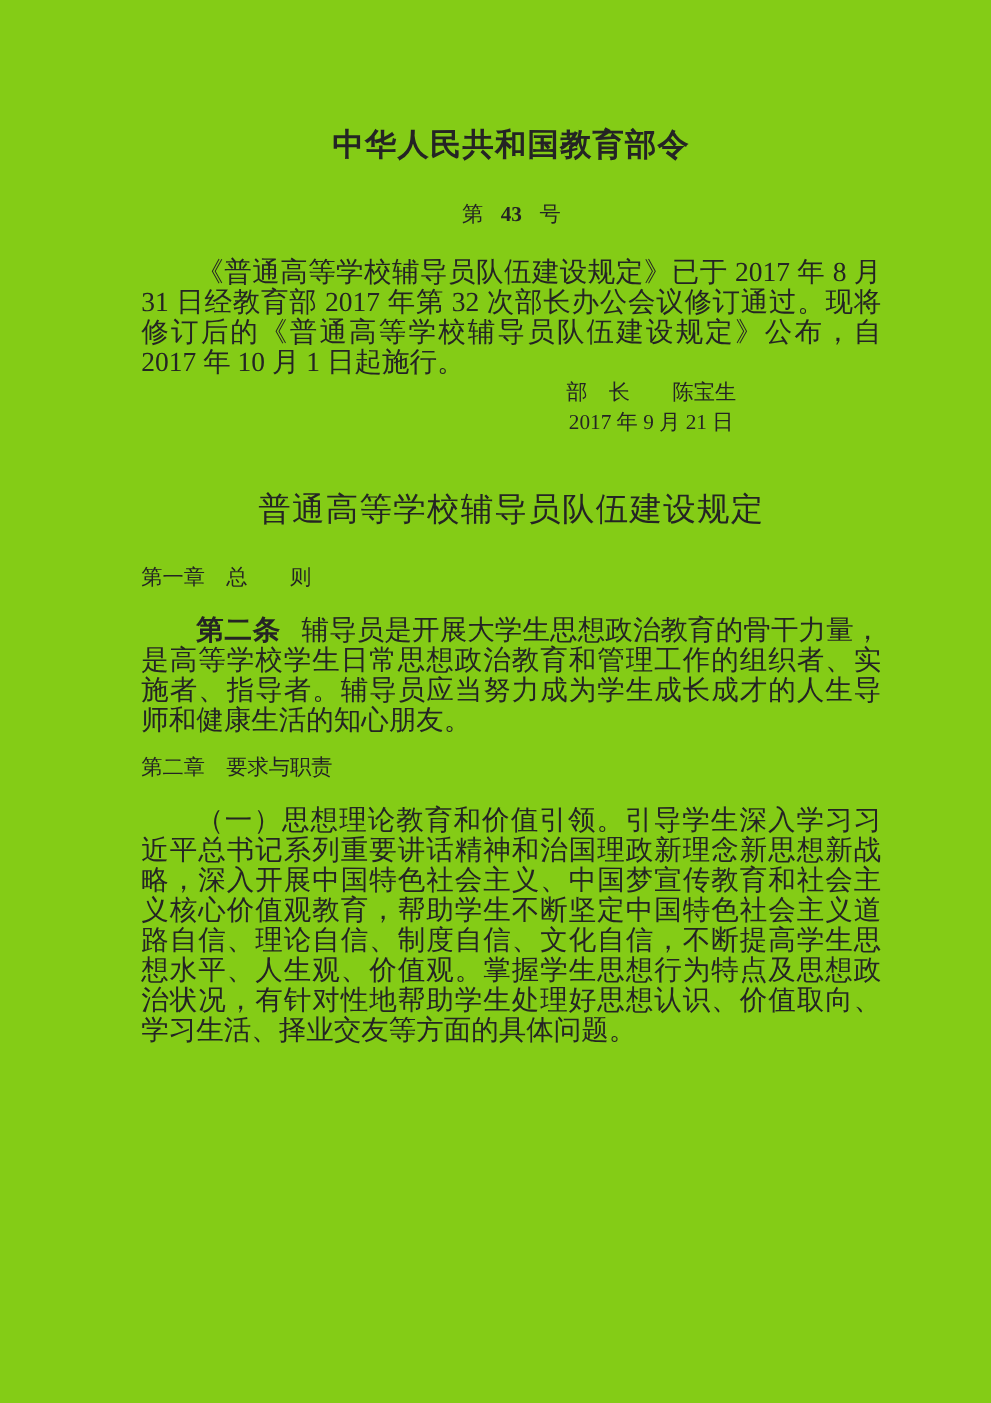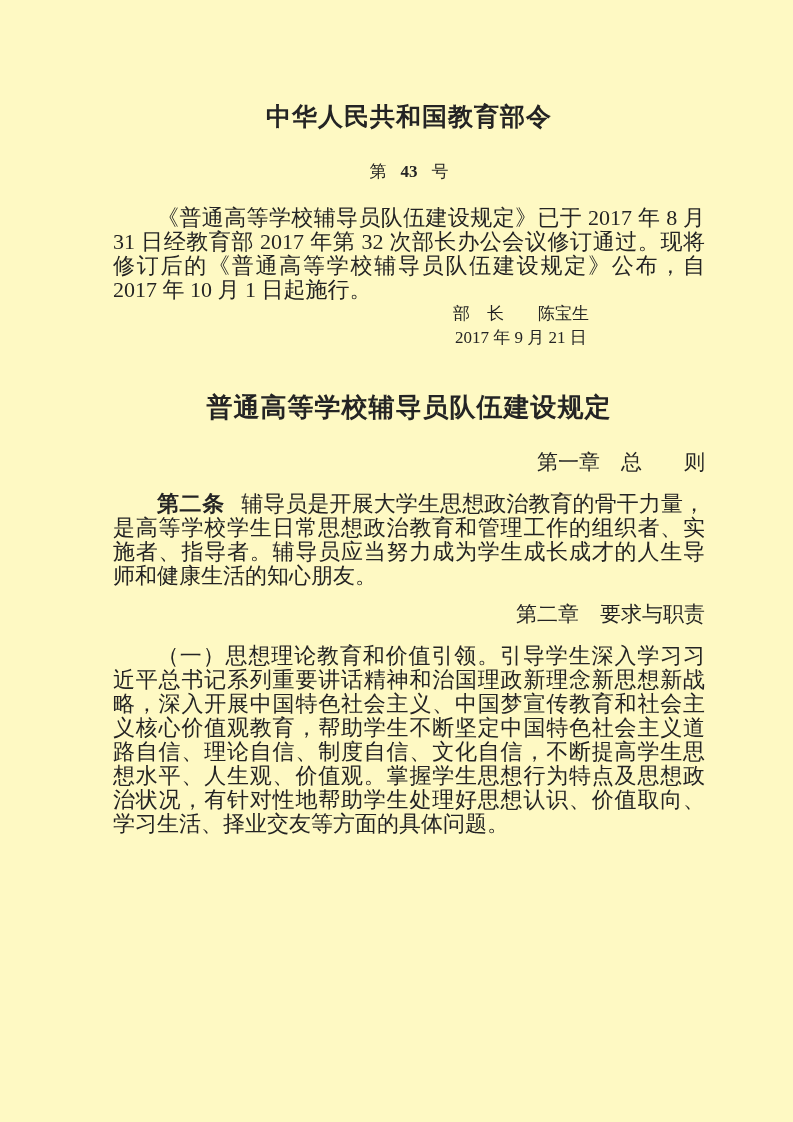--- a/index.html
+++ b/index.html
@@ -1,20 +1,20 @@
 <!DOCTYPE html>
 <html><head>
 <meta charset="utf-8">
 <style>
   html,body{margin:0;padding:0;background:#e8e8e8;}
   .page{
     position:relative;
     width:793px;height:1122px;
     margin:0 auto;
-    background:#fef9c3;
+    background:#84cc16;
     font-family:"Liberation Serif","DejaVu Serif",serif;
     color:#242424;
     overflow:hidden;
     box-sizing:border-box;
   }
   .content{
     padding:100px 88px 0 113px;
     box-sizing:border-box;
   }
   h1.order-title{
@@ -54,27 +54,27 @@
   }
   .sig-name{padding-left:340px;}
   .sig-name .sig-gap{margin-left:2em;}
   .sig-role{letter-spacing:0;}
   .sig-date{padding-left:342px;}
   h2.reg-title{
     margin:40px 0 0 0;
     text-align:center;
     font-size:26px;
     line-height:36px;
-    font-weight:bold;
+    font-weight:normal;
     letter-spacing:1px;
   }
   h3.chapter{
     margin:24px 0 18px 0;
-    text-align:right;
-    font-size:21px;
+    text-align:left;
+    font-size:17px;
     line-height:24px;
     font-weight:normal;
   }
   h3.chapter2{margin-top:14px;}
 </style>
 </head>
 <body>
 
 <div class="page">
   <div class="content">

